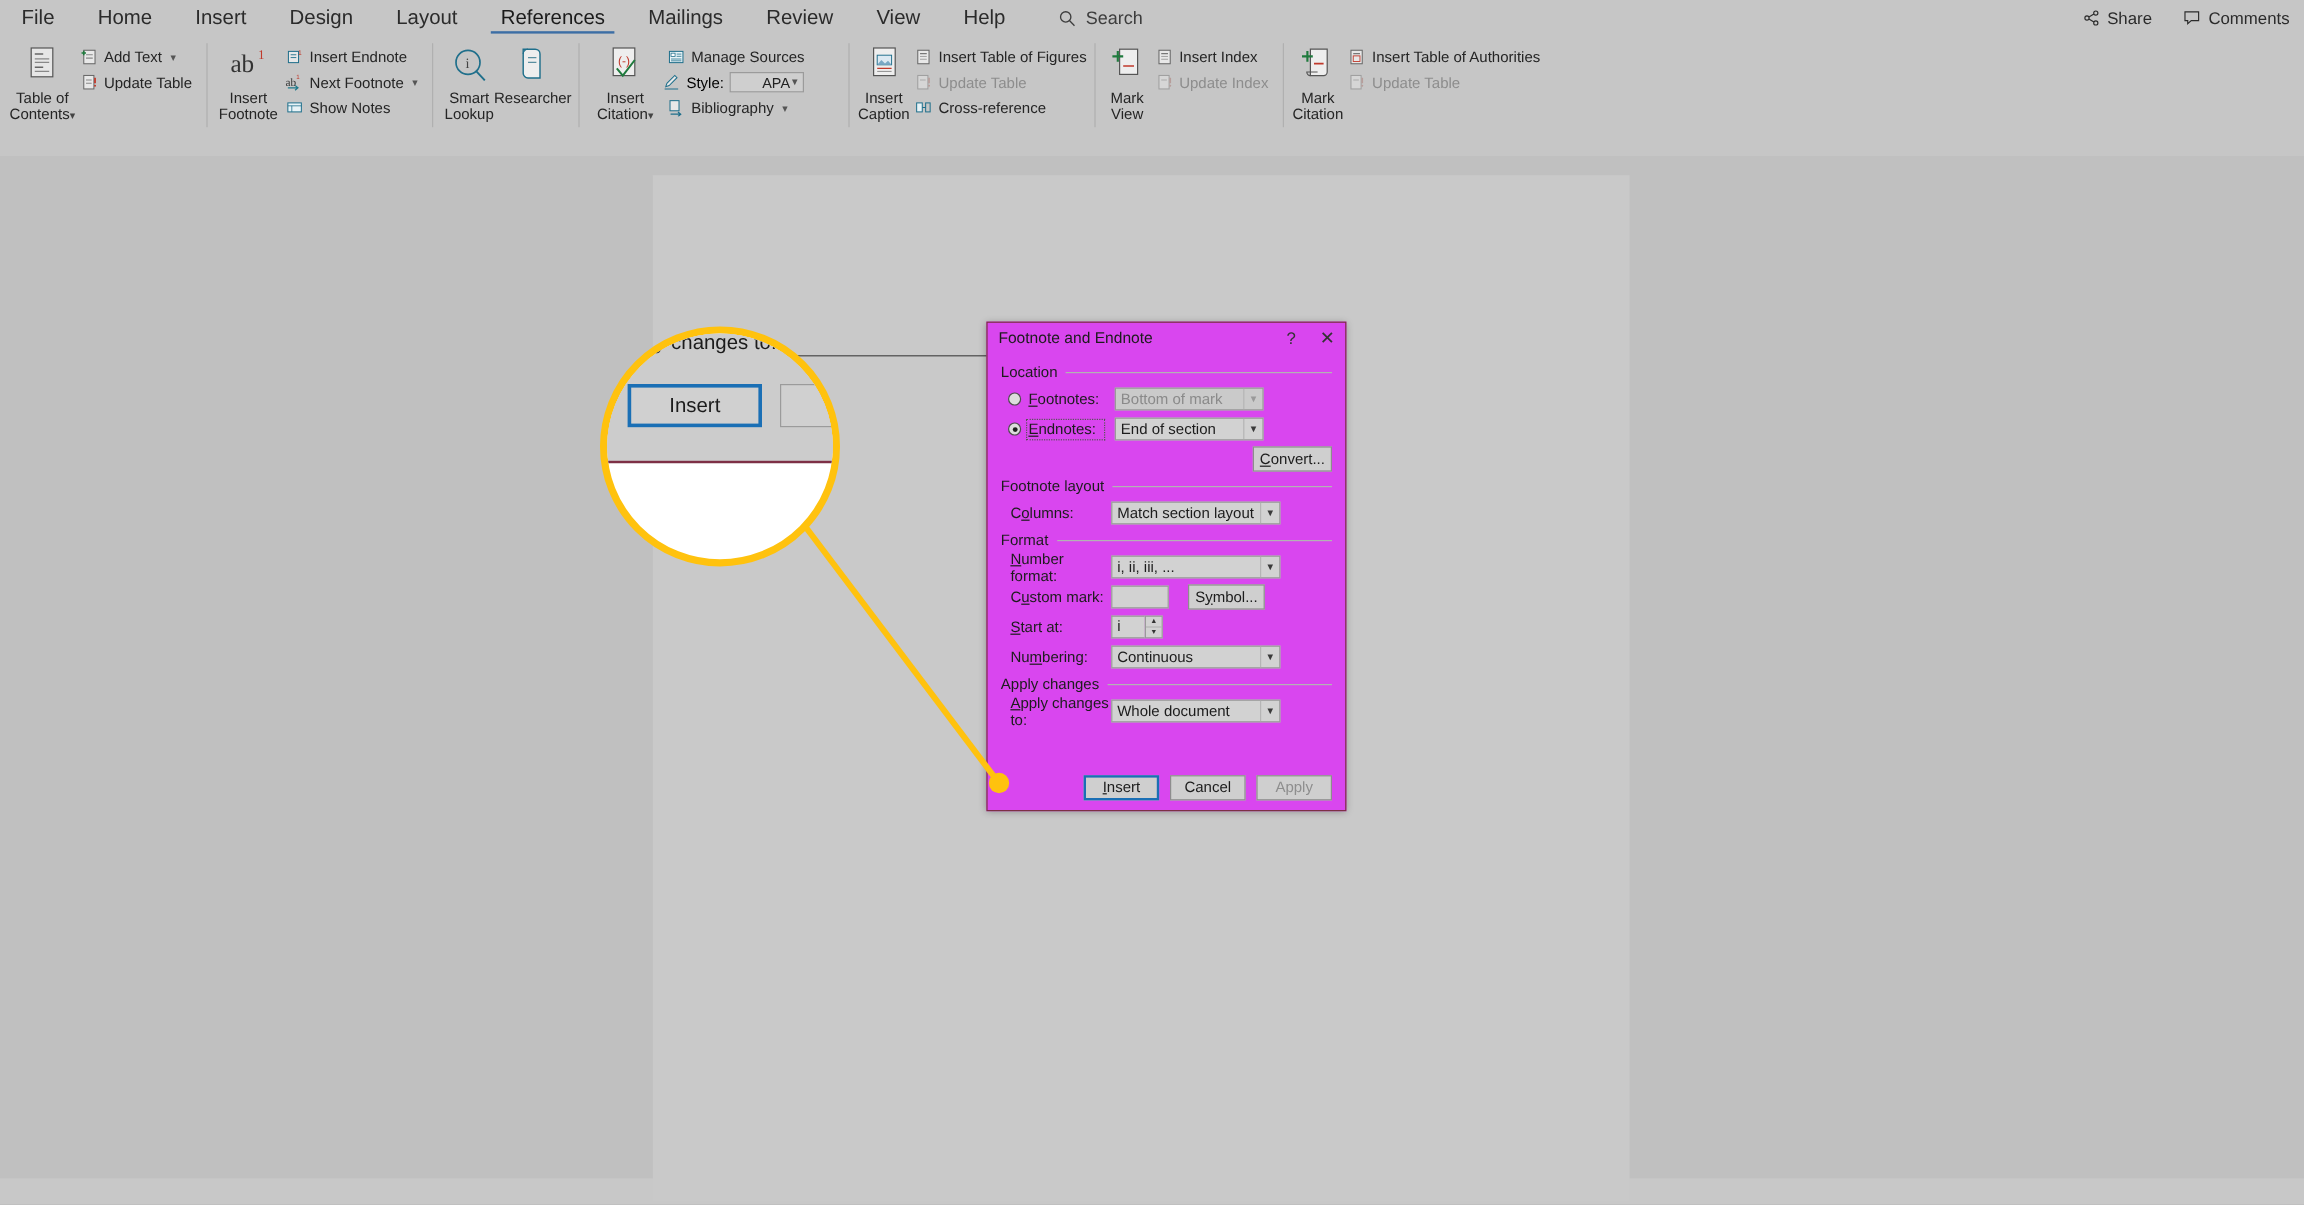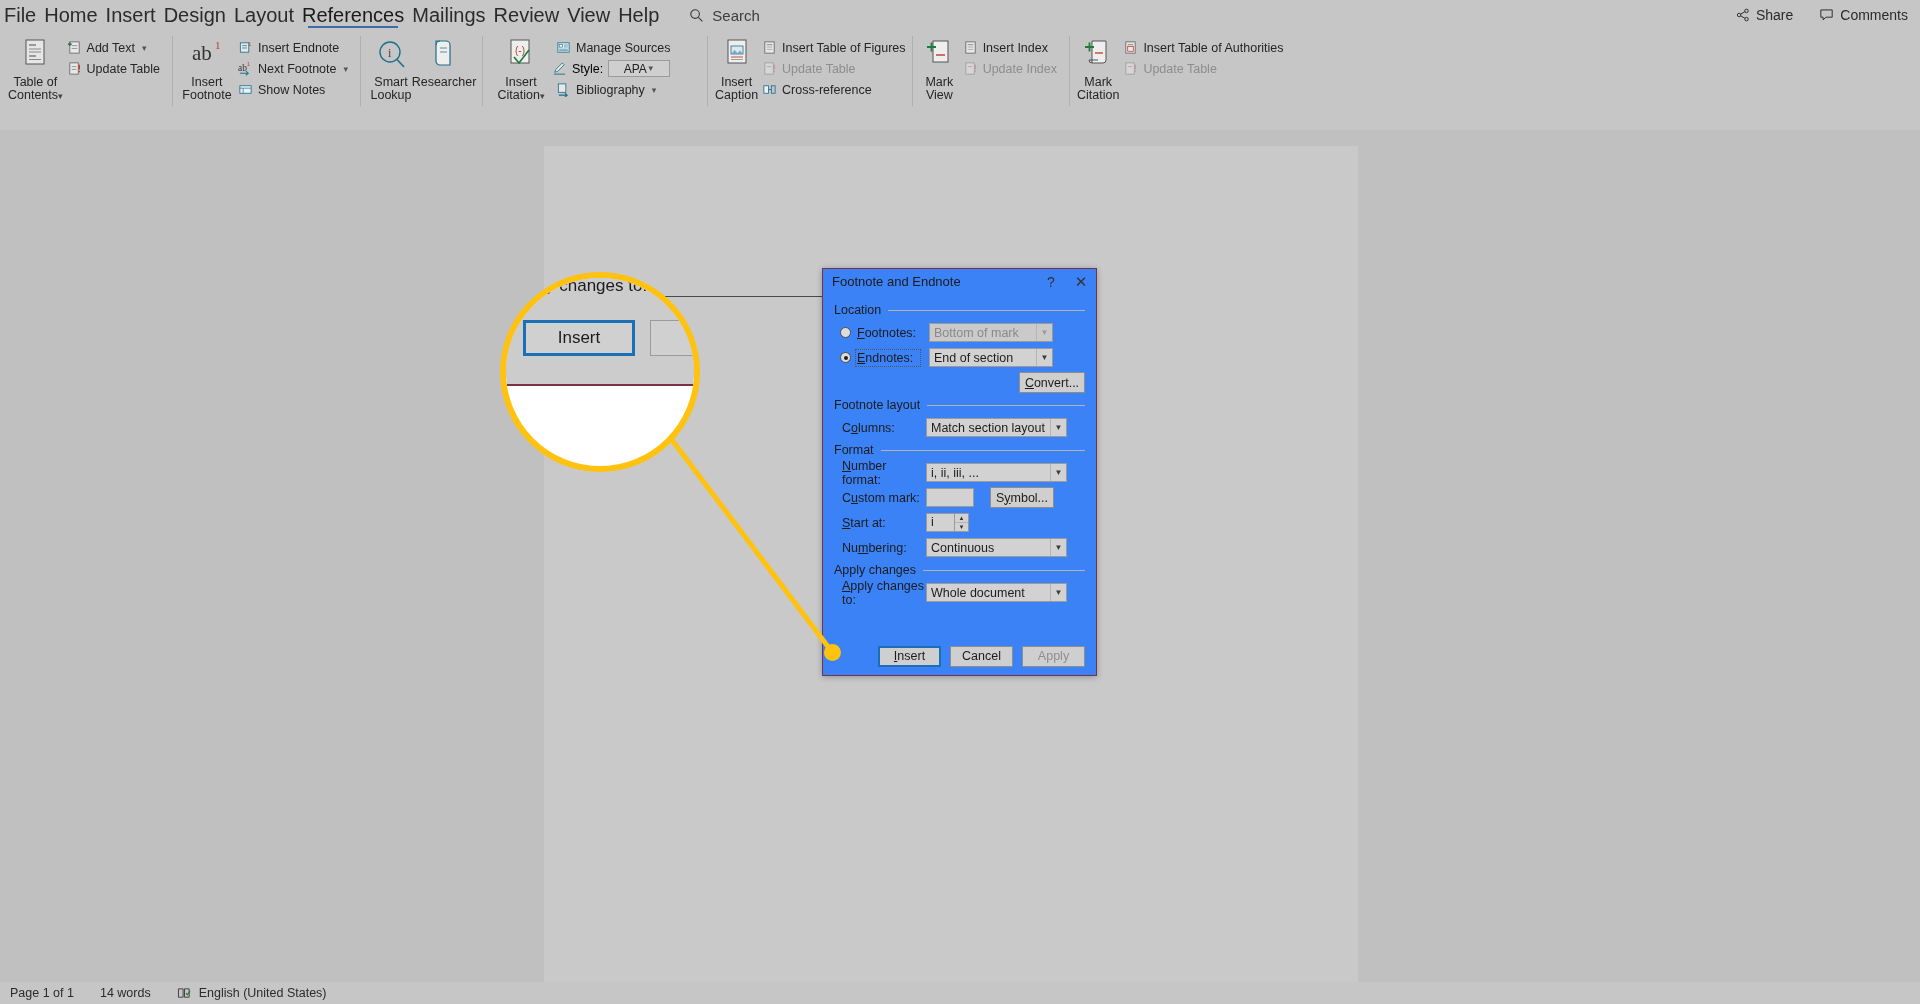--- a/index.html
+++ b/index.html
@@ -13,22 +13,22 @@
   #app { position: relative; width: 1920px; height: 1004px; background: #c8c8c8; }
 
   
   .tabbar {
     position: absolute; top: 0; left: 0; width: 1920px; height: 30px;
     background: #c6c6c6;
     display: flex; align-items: center;
   }
   .tab {
     position: relative;
-    padding: 0 4px; height: 30px; line-height: 30px;
-    font-size: 20px; color: #2b2b2b; white-space: nowrap;
+    padding: 0 18px; height: 30px; line-height: 30px;
+    font-size: 17px; color: #2b2b2b; white-space: nowrap;
     cursor: default;
   }
   .tab.active { color: #1b1b1b; }
   .tab.active::after {
     content: ""; position: absolute; left: 10px; right: 10px; bottom: 2px;
     height: 2px; background: #3c6ea5;
   }
   .searchbox {
     display: flex; align-items: center; gap: 8px;
     margin-left: 26px; font-size: 15px; color: #3d3d3d;
@@ -85,21 +85,21 @@
     font-size: 12.5px; color: #252525; padding: 0 4px; white-space: nowrap;
     cursor: default;
   }
   .smallbtn.disabled { color: #8d8d8d; }
   .smallbtn .chev { font-size: 9px; color: #555; margin-left: 2px; }
 
   .stylerow { display: flex; align-items: center; gap: 5px; height: 19px; font-size: 12.5px; }
   .stylesel {
     width: 62px; height: 17px; background: #cfcfcf; border: 1px solid #9b9b9b;
     display: flex; align-items: center; padding: 0 3px; font-size: 12px; color: #222;
-    justify-content: center;
+    justify-content: flex-end;
   }
   .stylesel .chev { font-size: 8px; color: #555; }
 
   
   .ico { display: inline-block; line-height: 0; }
 
   
   .canvas {
     position: absolute; top: 130px; left: 0; width: 1920px; height: 852px;
     background: #c0c0c0;
@@ -125,22 +125,22 @@
   
   .statusbar {
     position: absolute; bottom: 0; left: 0; width: 1920px; height: 22px;
     background: #c6c6c6; display: flex; align-items: center;
     font-size: 12.5px; color: #2b2b2b; padding-left: 10px; gap: 26px;
   }
   .statusbar .si { display: flex; align-items: center; gap: 7px; }
 
   
   .dialog {
-    position: absolute; left: 822px; top: 268px; width: 275px; height: 408px;
-    background: #3b82f6; border: 1px solid #7d2f45;
+    position: absolute; left: 822px; top: 268px; width: 300px; height: 408px;
+    background: #d946ef; border: 1px solid #7d2f45;
     box-shadow: 0 1px 6px rgba(0,0,0,.28);
     font-size: 12.5px; color: #1c1c1c;
   }
   .dlg-title {
     height: 25px; display: flex; align-items: center;
     padding-left: 9px; font-size: 13px; color: #1c1c1c;
   }
   .dlg-title .t { flex: 1; }
   .dlg-btn {
     width: 30px; height: 24px; display: flex; align-items: center;
@@ -748,32 +748,14 @@
     <div class="mag-inner">
       <div class="mag-bg-gray"></div>
       <div class="mag-dialog">
         <div class="mag-label">Apply changes to:</div>
         <div class="mag-insert">Insert</div>
         <div class="mag-cancel"></div>
       </div>
     </div>
   </div>
 
-  <div class="statusbar">
-    <div class="si">
-        <span>Page 1 of 1</span>
-      </div>
-    <div class="si">
-        <span>14 words</span>
-      </div>
-    <div class="si">
-      <span class="ico">
-        <svg width="15" height="13" viewBox="0 0 16 14">
-            <path d="M1.5 2h5v9h-5z" fill="none" stroke="#3a3a3a" stroke-width="1"></path>
-            <path d="M8 2h5v9H8z" fill="none" stroke="#3a3a3a" stroke-width="1"></path>
-            <path d="M9.5 6.5l1.5 2 3-4" fill="none" stroke="#1f7a3d" stroke-width="1.2"></path>
-          </svg>
-      </span>
-      <span>English (United States)</span>
-    </div>
-  </div>
 
 </div>
 
 </body></html>

